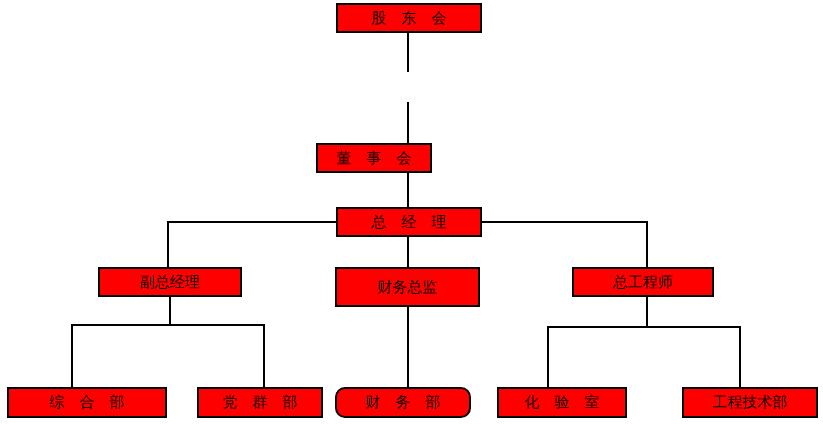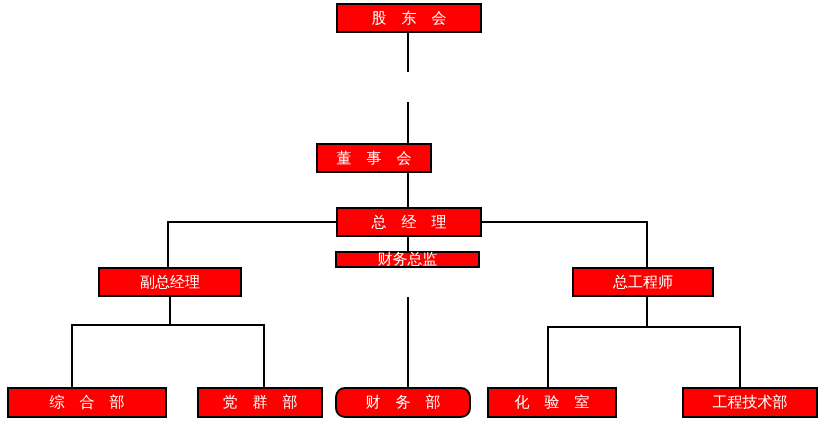--- a/index.html
+++ b/index.html
@@ -13,21 +13,21 @@
     width: 823px;
     height: 434px;
     background: #FFFFFF;
     overflow: hidden;
   }
   .node {
     position: absolute;
     box-sizing: border-box;
     background: #FF0000;
     border: 2px solid #000000;
-    color: #ffffff;
+    color: #000000;
     font-size: 15px;
     line-height: 1;
     display: flex;
     align-items: center;
     justify-content: center;
     white-space: nowrap;
     font-family: "DejaVu Sans", sans-serif;
   }
   .line {
     position: absolute;
@@ -36,27 +36,27 @@
   .line.v { width: 2px; }
   .line.h { height: 2px; }
 
   
   #n-shareholders   { left: 336px; top: 3px;   width: 146px; height: 30px; }
   #n-supervisor     { left: 336px; top: 72px;  width: 146px; height: 30px; }
   #n-board          { left: 316px; top: 143px; width: 116px; height: 30px; }
   #n-gm             { left: 336px; top: 207px; width: 146px; height: 30px; }
   
   #n-deputy-gm      { left: 98px;  top: 267px; width: 144px; height: 30px; }
-  #n-cfo            { left: 335px; top: 251px; width: 145px; height: 17px; }
+  #n-cfo            { left: 335px; top: 267px; width: 145px; height: 40px; }
   #n-chief-eng      { left: 572px; top: 267px; width: 142px; height: 30px; }
   
   #n-general-dept   { left: 7px;   top: 387px; width: 160px; height: 31px; }
   #n-party-dept     { left: 197px; top: 387px; width: 126px; height: 31px; }
   #n-finance-dept   { left: 335px; top: 387px; width: 136px; height: 31px; border-radius: 10px; }
-  #n-laboratory     { left: 487px; top: 387px; width: 130px; height: 31px; }
+  #n-laboratory     { left: 497px; top: 387px; width: 130px; height: 31px; }
   #n-eng-tech-dept  { left: 682px; top: 387px; width: 136px; height: 31px; }
 </style>
 </head>
 <body>
 
 <div class="canvas">
 
   <div class="line v" style="left:407px; top:33px;  height:39px;"></div>
   <div class="line v" style="left:407px; top:102px; height:41px;"></div>
   <div class="line v" style="left:407px; top:173px; height:34px;"></div>

